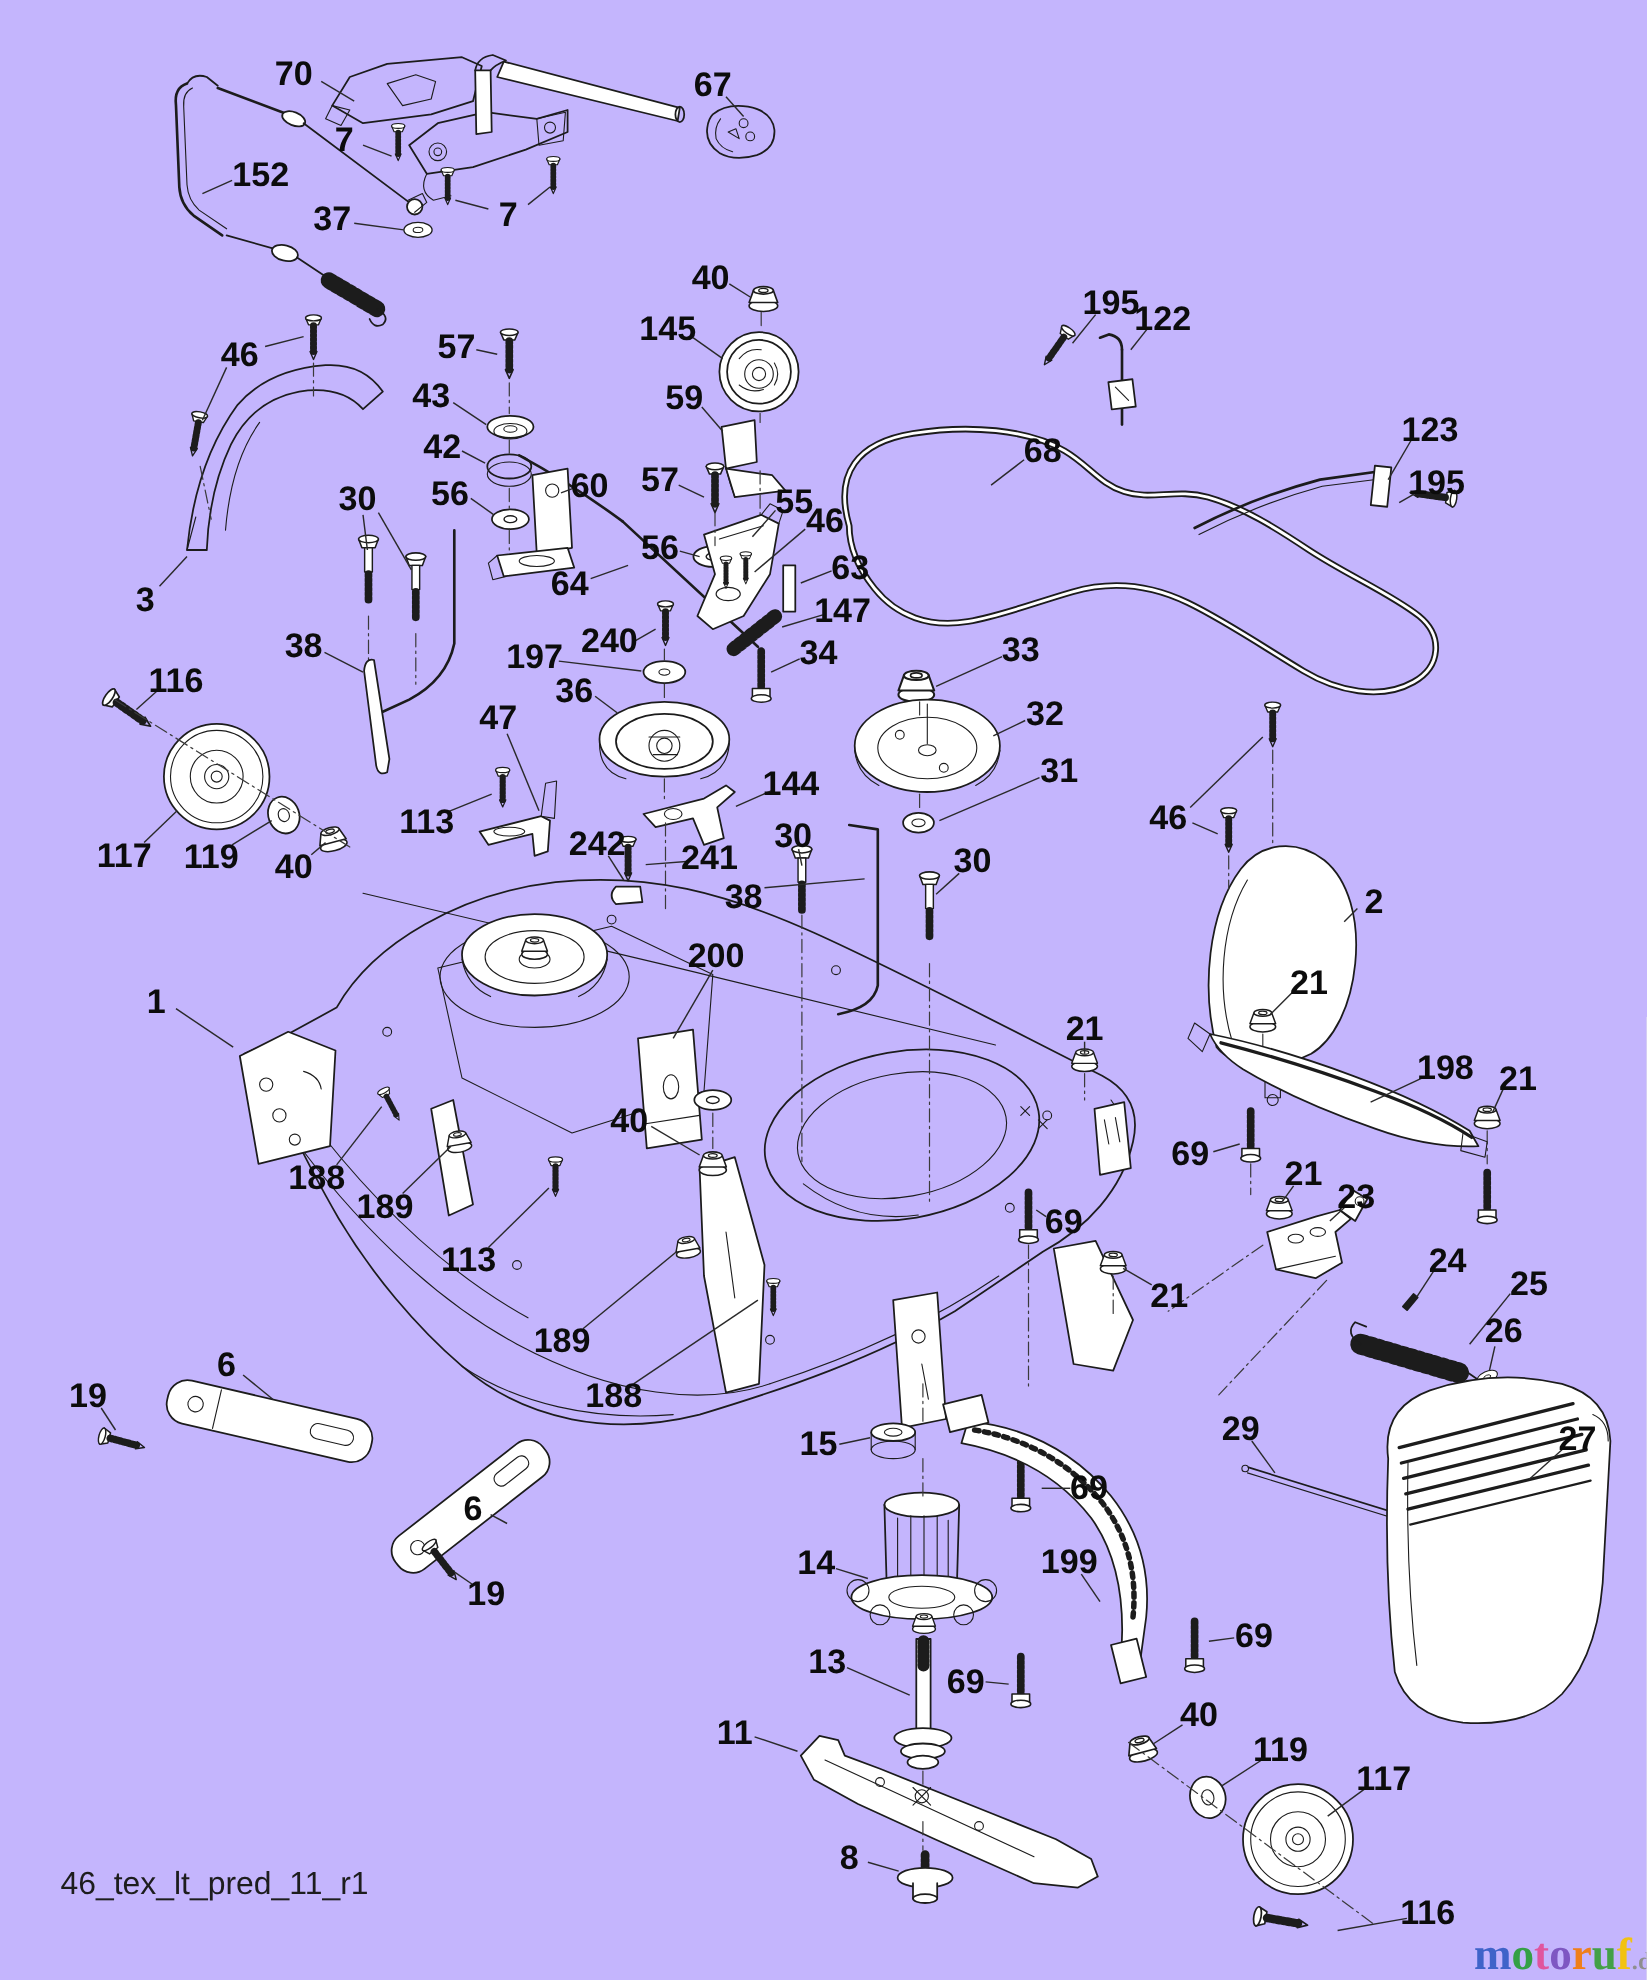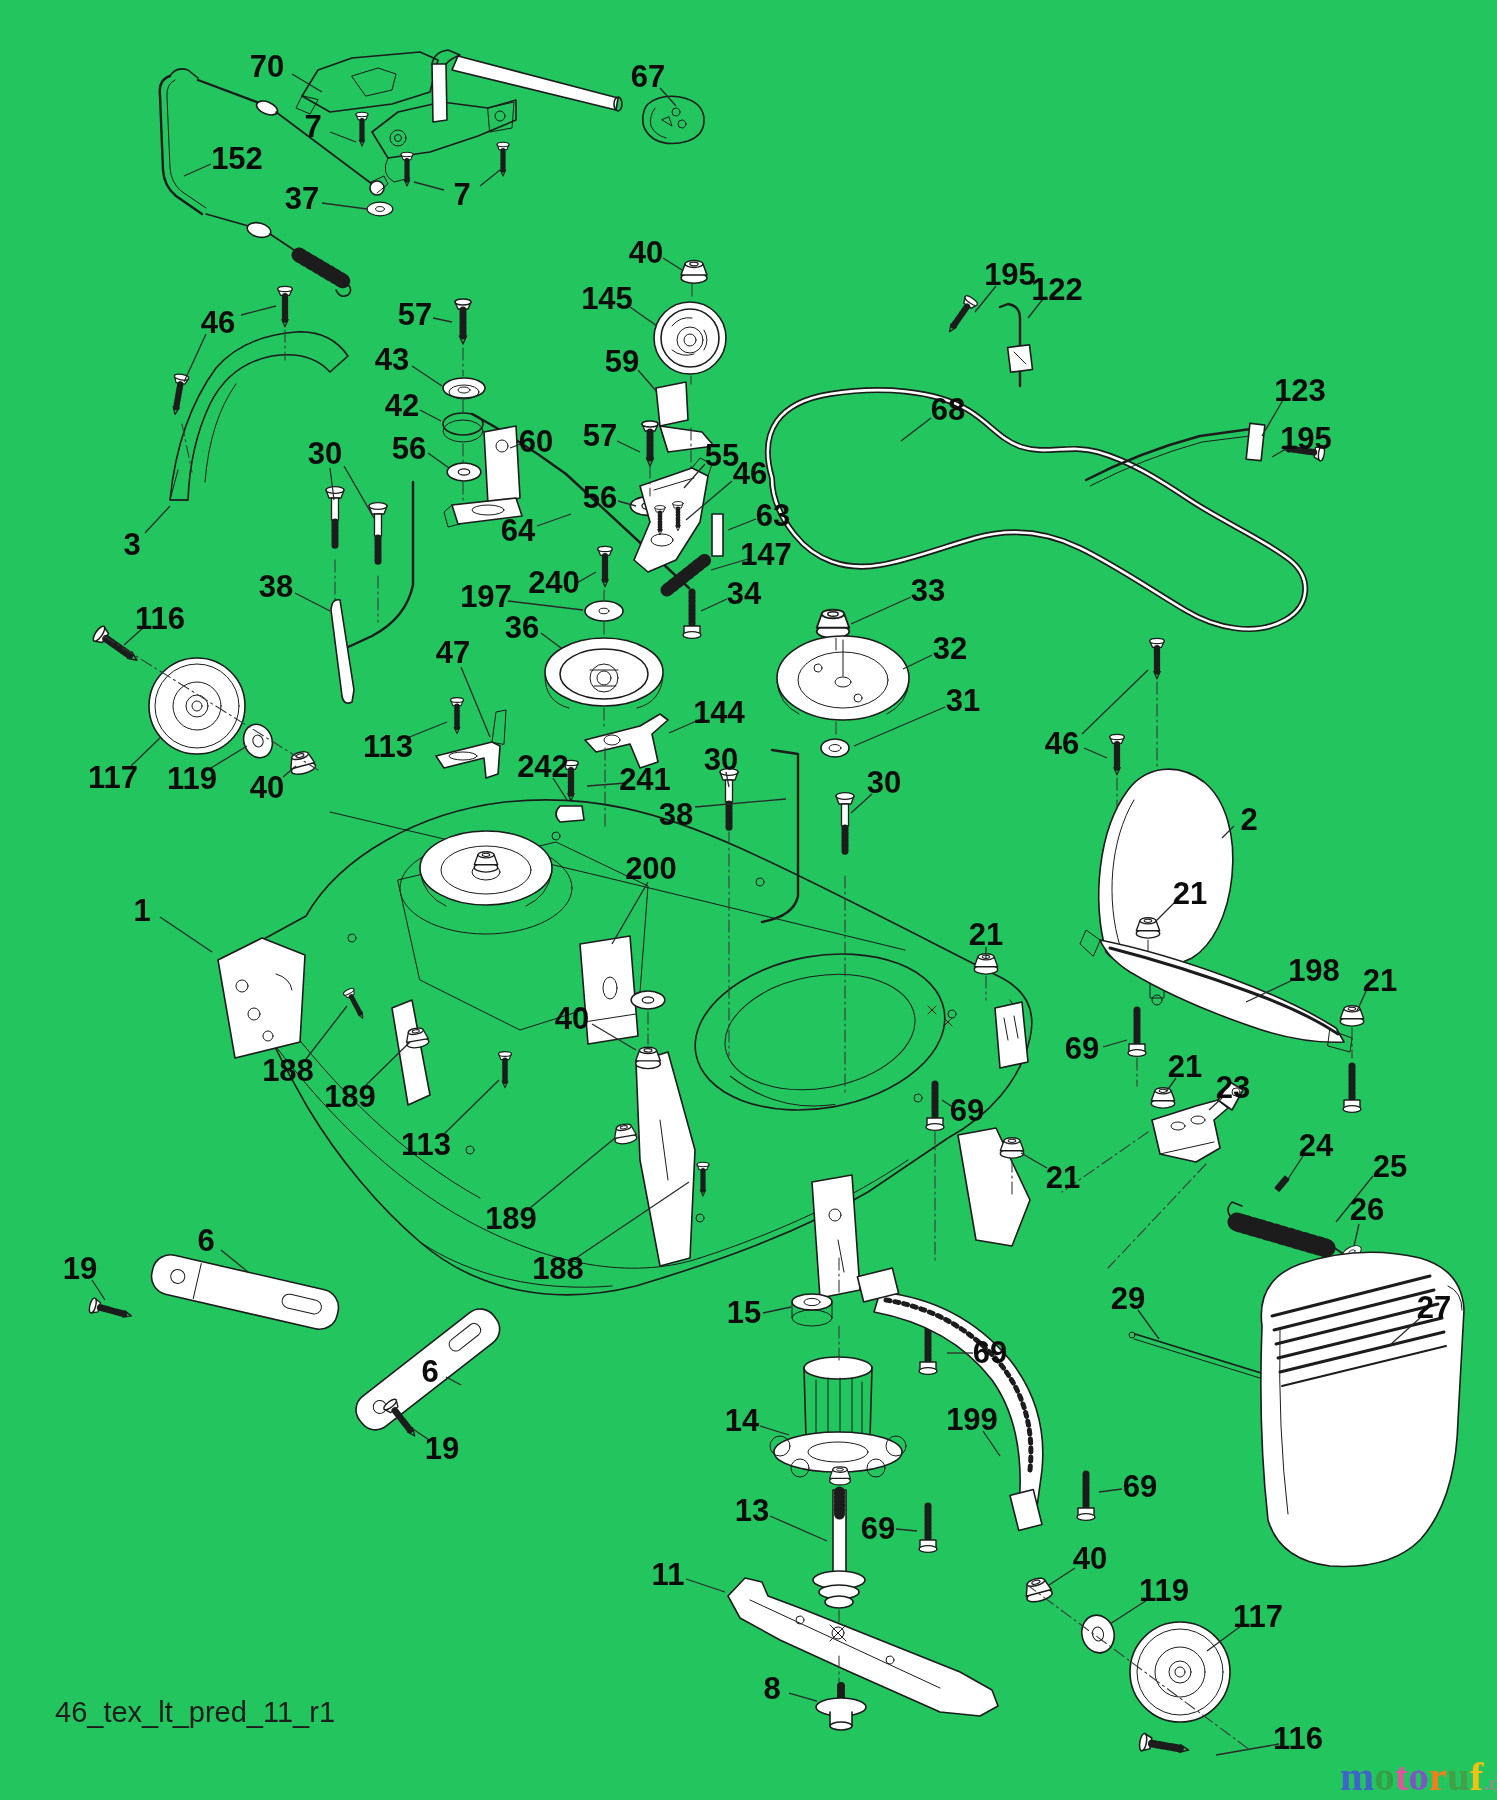--- a/index.html
+++ b/index.html
@@ -1,16 +1,16 @@
 <!DOCTYPE html>
 <html><head>
 <meta charset="utf-8">
 <style>
   html,body{margin:0;padding:0;background:#e8e8e8;}
-  .page{position:relative;width:1497px;height:1800px;background:#22c55e;margin:0 auto;
+  .page{position:relative;width:1497px;height:1800px;background:#c4b5fd;margin:0 auto;
         font-family:"Liberation Sans",sans-serif;overflow:hidden;}
   svg{position:absolute;left:0;top:0;}
   .art{stroke:#1c1c1c;stroke-width:1.6;fill:none;stroke-linejoin:round;stroke-linecap:round;}
   .thin{stroke-width:1;}
   .thick{stroke-width:2.4;}
   .wfill{fill:#ffffff;}
   .leader{stroke:#2a2a2a;stroke-width:1.3;fill:none;}
   .dash{stroke:#3a3a3a;stroke-width:1.1;fill:none;stroke-dasharray:12 4 2 4;}
   .callout{font-family:"Liberation Sans",sans-serif;font-weight:bold;font-size:31px;fill:#0c0c0c;}
   .footer{font-family:"Liberation Sans",sans-serif;font-size:29px;fill:#1d1d1d;}

